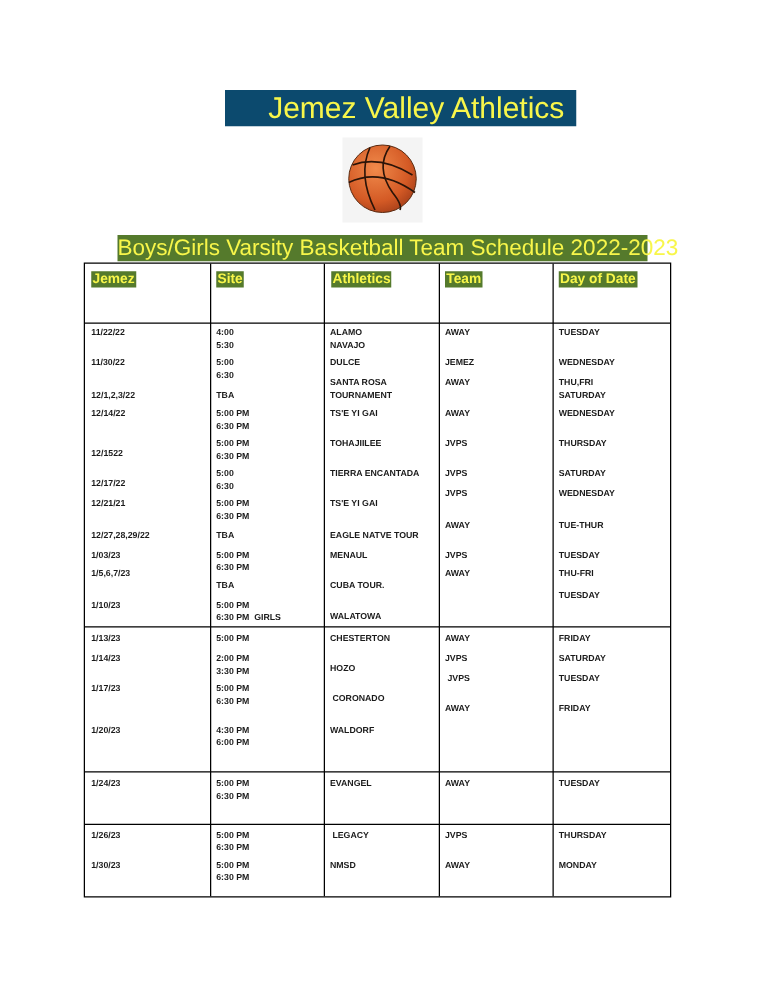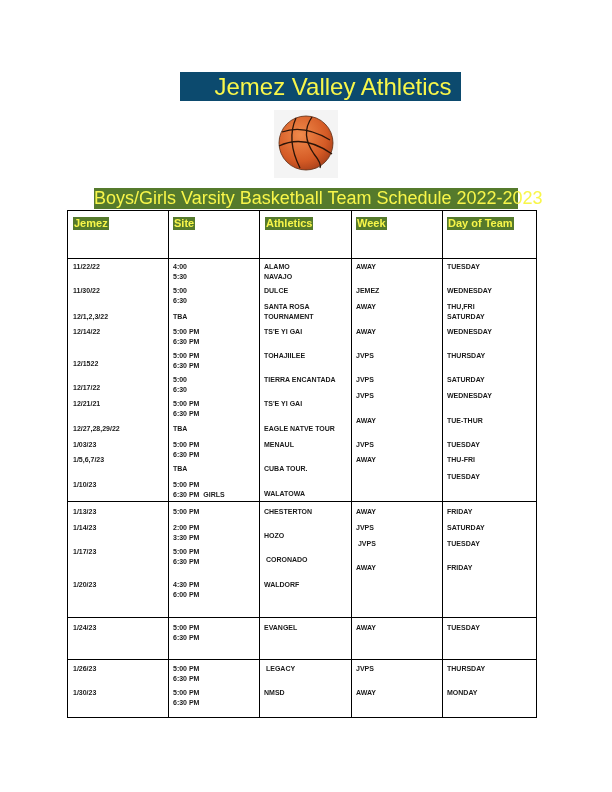--- a/index.html
+++ b/index.html
@@ -54,22 +54,22 @@
   <div class="vline" style="left:374px"></div>
 
   <div class="hline" style="top:47px"></div>
   <div class="hline" style="top:290px"></div>
   <div class="hline" style="top:406px"></div>
   <div class="hline" style="top:448px"></div>
 
   <span class="hdr" style="left:5px">Jemez</span>
   <span class="hdr" style="left:105px">Site</span>
   <span class="hdr" style="left:197px">Athletics</span>
-  <span class="hdr" style="left:288px">Week</span>
-  <span class="hdr" style="left:379px">Day of Team</span>
+  <span class="hdr" style="left:288px">Team</span>
+  <span class="hdr" style="left:379px">Day of Date</span>
 
   <div id="cells">
       <span class="cell" style="left: 5px; top: 51px;">11/22/22</span>
       <span class="cell" style="left: 5px; top: 75px;">11/30/22</span>
       <span class="cell" style="left: 5px; top: 101px;">12/1,2,3/22</span>
       <span class="cell" style="left: 5px; top: 116px;">12/14/22</span>
       <span class="cell" style="left: 5px; top: 148px;">12/1522</span>
       <span class="cell" style="left: 5px; top: 172px;">12/17/22</span>
       <span class="cell" style="left: 5px; top: 188px;">12/21/21</span>
       <span class="cell" style="left: 5px; top: 213px;">12/27,28,29/22</span>

